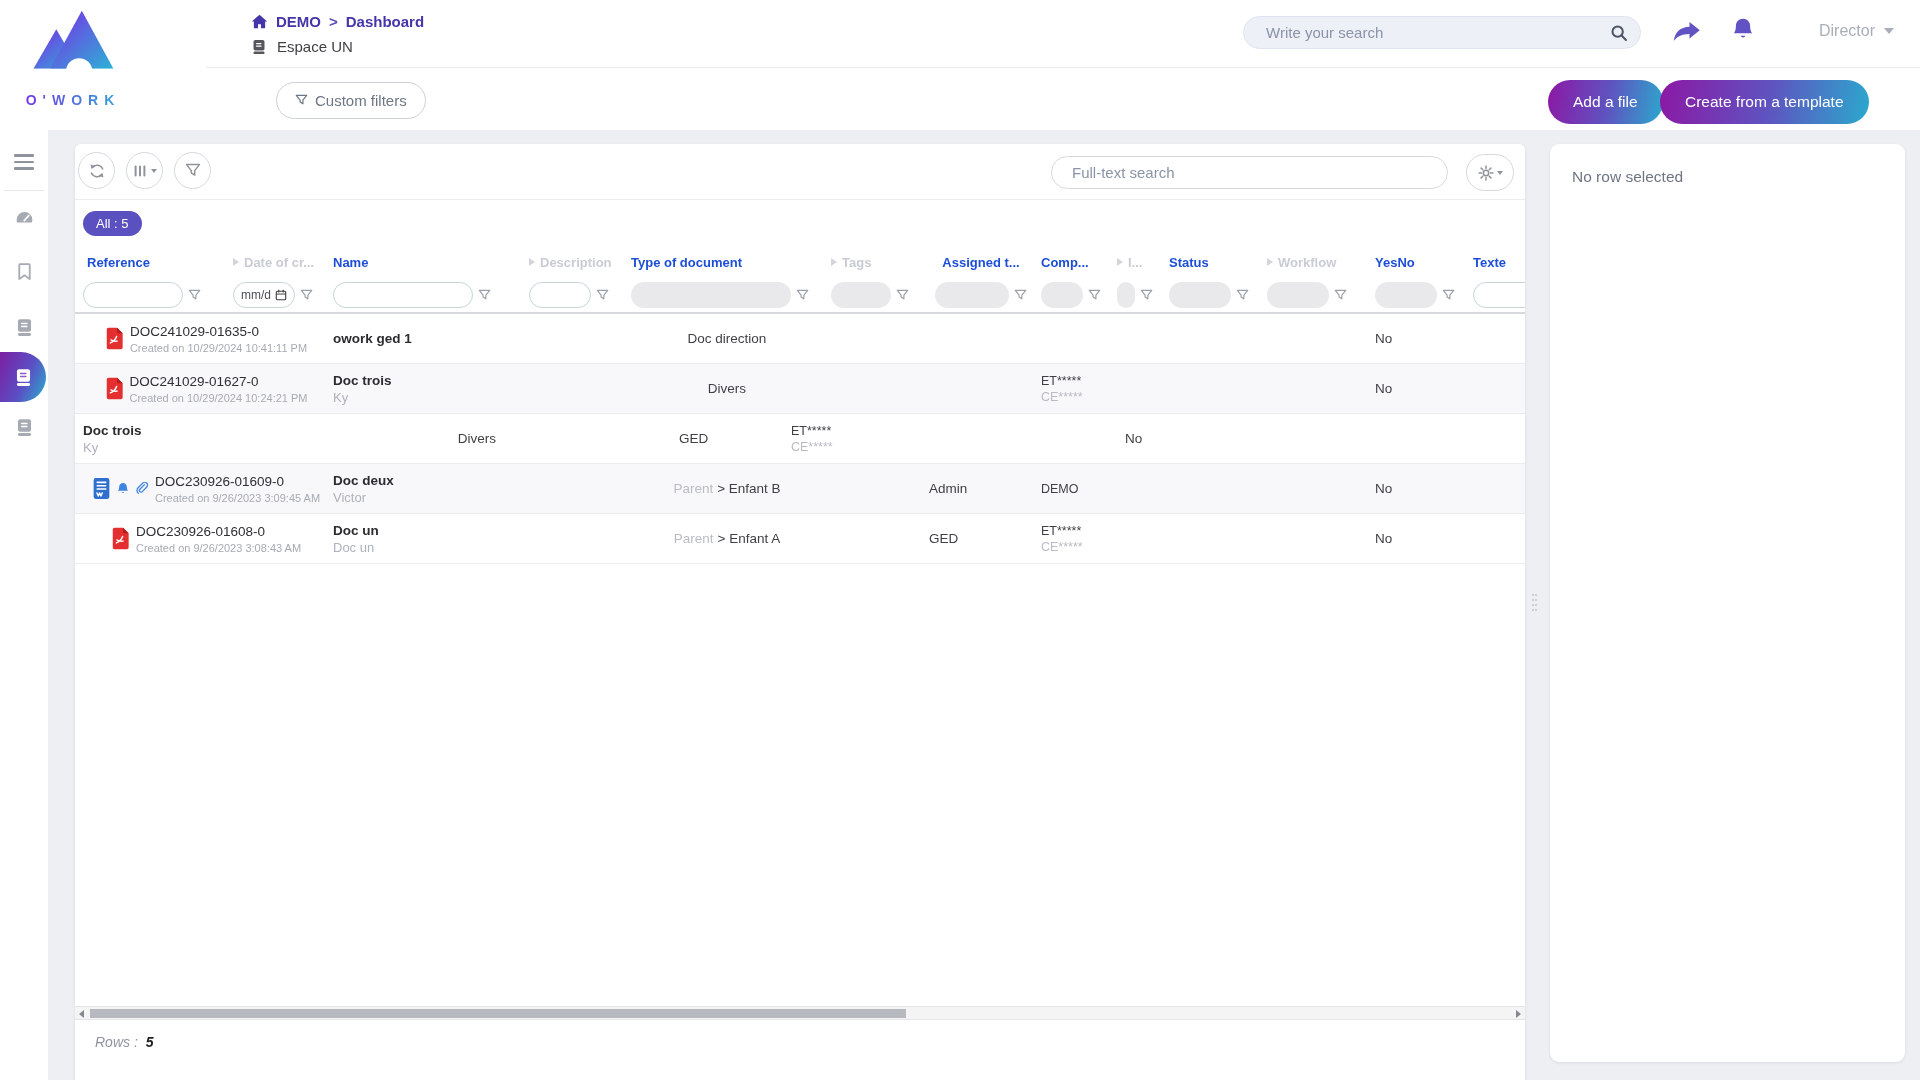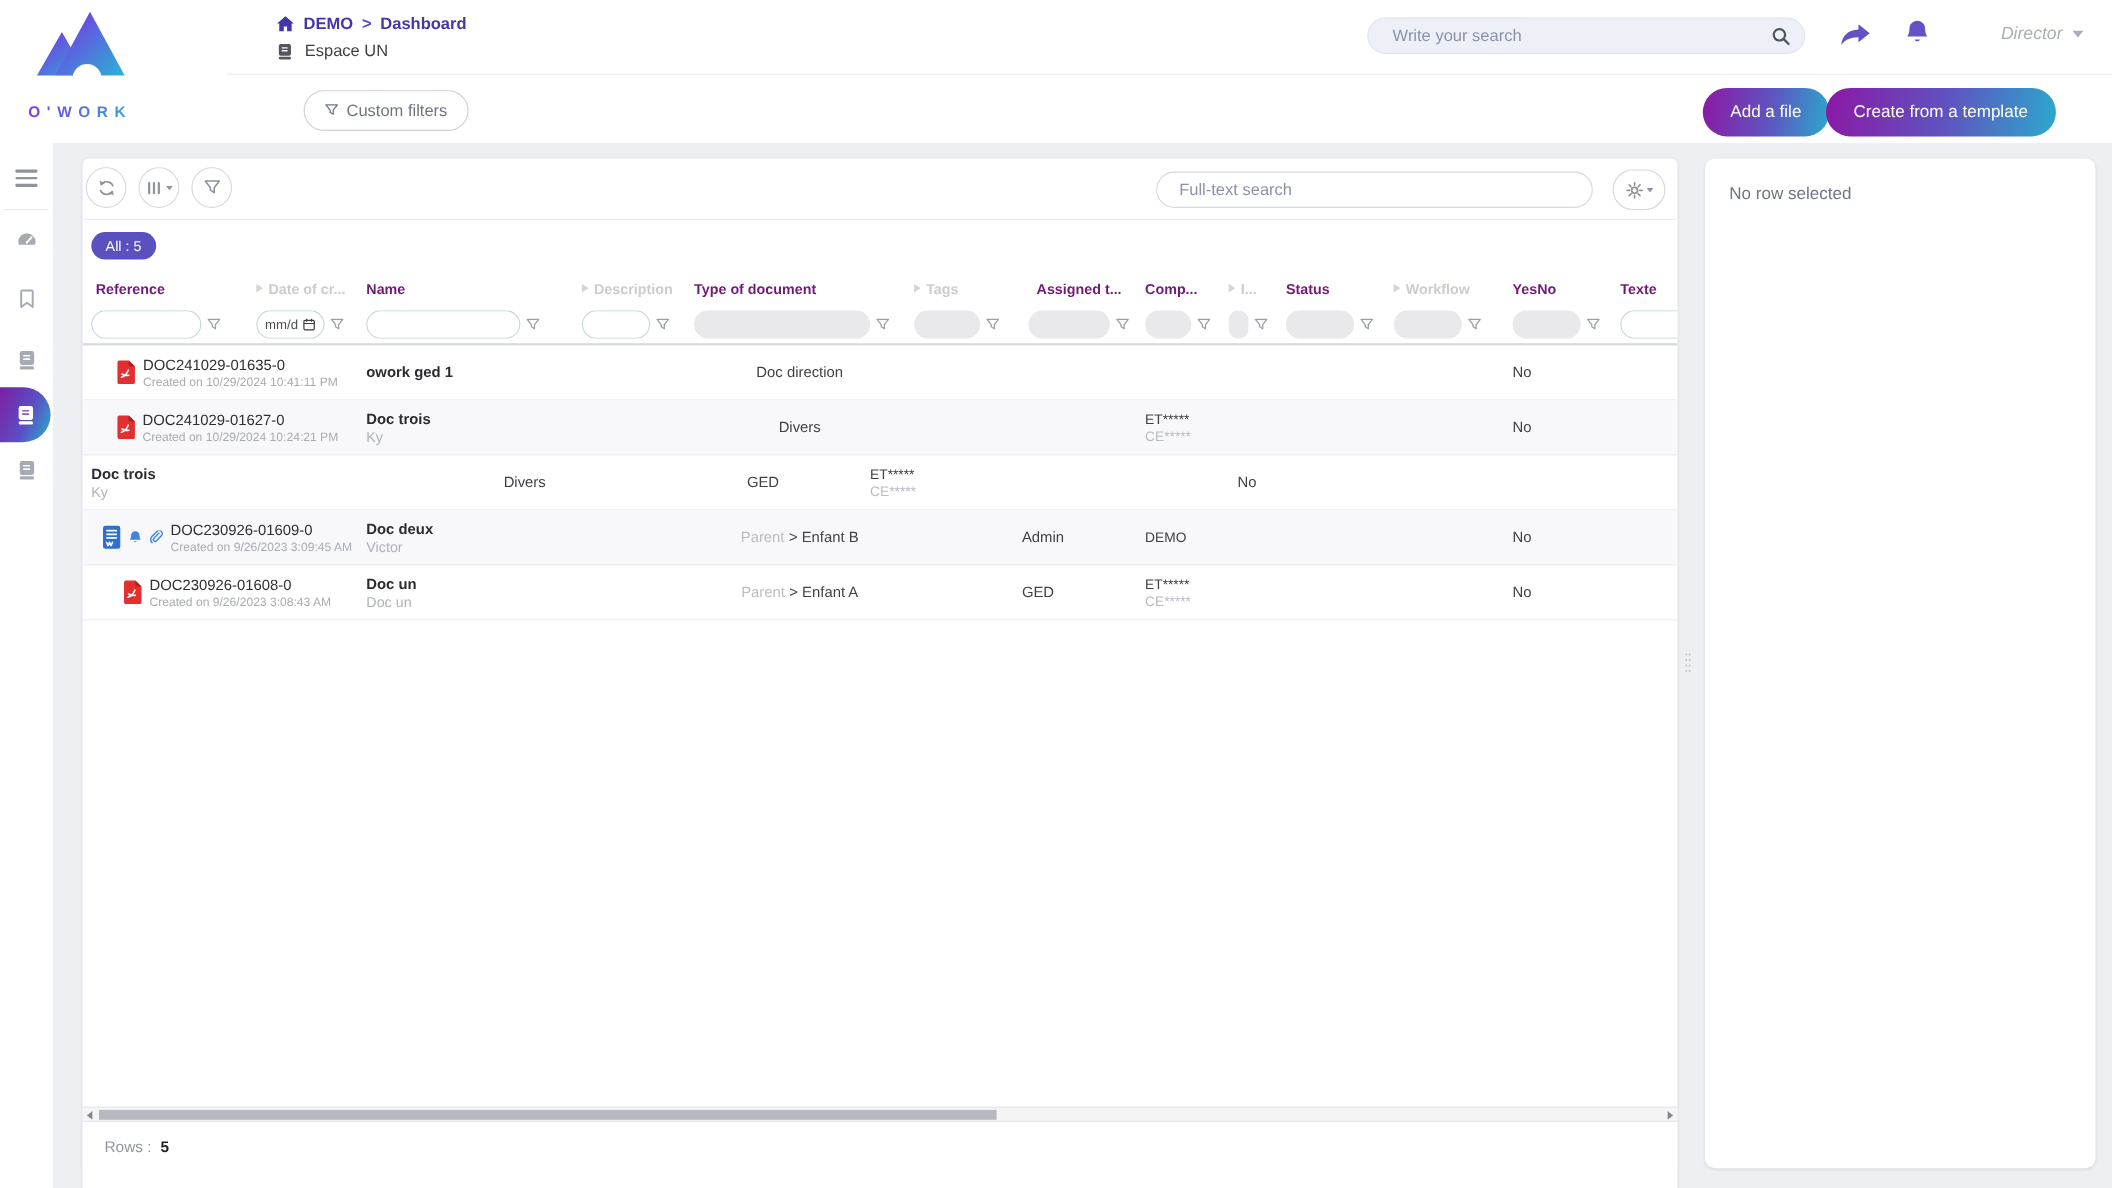--- a/index.html
+++ b/index.html
@@ -19,21 +19,21 @@
   .space-row { position:absolute; left:251px; top:38px; display:flex; align-items:center; gap:10px; font-size:15px; color:#3f3f46; }
   .space-row svg { width:16px; height:16px; color:#55555e; }
 
   .search-pill { position:absolute; left:1243px; top:16px; width:398px; height:33px; background:#eef0f8; border:1px solid #e0e3f0; border-radius:17px; }
   .search-pill input { position:absolute; left:22px; top:0; width:330px; height:100%; border:none; background:transparent; outline:none; font-size:15px; color:#3c3c42; font-family:inherit; }
   .search-pill input::placeholder { color:#8b93a7; }
   .search-pill .mag { position:absolute; right:12px; top:7px; width:18px; height:18px; color:#4b5563; }
 
   .share-ic { position:absolute; left:1672px; top:18px; width:30px; height:26px; color:#6253c5; cursor:pointer; }
   .bell-ic  { position:absolute; left:1730px; top:15px; width:26px; height:30px; color:#6253c5; cursor:pointer; }
-  .user-menu { position:absolute; right:26px; top:22px; display:flex; align-items:center; gap:9px; font-size:16px; color:#a9aeb9; cursor:pointer;font-style:italic; }
+  .user-menu { position:absolute; right:26px; top:22px; display:flex; align-items:center; gap:9px; font-size:16px; color:#a9aeb9; cursor:pointer; }
   .caret { width:0; height:0; border-left:5px solid transparent; border-right:5px solid transparent; border-top:6px solid #a9aeb9; }
 
   .custom-filters { position:absolute; left:276px; top:82px; height:37px; padding:0 18px; border:1px solid #ccd0d8; border-radius:19px; background:#fff; display:flex; align-items:center; gap:7px; font-size:15px; color:#6e7683; cursor:pointer; }
   .custom-filters svg { width:13px; height:13px; color:#6e7683; }
   .grad-btn { position:absolute; top:80px; height:44px; border:none; border-radius:22px; padding:0 25px; font-size:15.5px; color:#fff; font-family:inherit; background:linear-gradient(100deg,#8c18a4,#5f53c0 52%,#2ba9cd); cursor:pointer; }
   .btn-add { left:1548px; }
   .btn-create { left:1660px; }
 
   
   .sidebar { position:absolute; left:0; top:130px; width:48px; height:950px; background:#fff; }
@@ -56,21 +56,21 @@
   .ft-search { position:absolute; left:976px; top:12px; width:397px; height:33px; border:1px solid #d5d9de; border-radius:17px; background:#fff; }
   .ft-search input { width:100%; height:100%; border:none; outline:none; background:transparent; padding:0 20px; font-size:15px; color:#3c3c42; font-family:inherit; }
   .ft-search input::placeholder { color:#8b93a7; }
   .cb-gear { left:1391px; top:10px; width:48px; border-radius:19px; }
 
   .badge-row { height:46px; display:flex; align-items:center; padding-left:8px; }
   .count-badge { background:#5b50bf; color:#fff; font-size:13px; padding:5px 13px; border-radius:13px; cursor:pointer; }
 
   
   .thead { display:flex; height:32px; align-items:center; }
-  .th { display:flex; align-items:center; gap:5px; font-size:13px; font-weight:bold; color:#701a75; padding-left:8px; overflow:hidden; white-space:nowrap; flex:none; }
+  .th { display:flex; align-items:center; gap:5px; font-size:13px; font-weight:bold; color:#1d4ed8; padding-left:8px; overflow:hidden; white-space:nowrap; flex:none; }
   .th.muted { color:#c9ccd4; }
   .tri { width:0; height:0; border-top:4.5px solid transparent; border-bottom:4.5px solid transparent; border-left:6px solid #d3d5db; flex:none; }
   .c1{width:150px; padding-left:12px;} .c2{width:100px;} .c3{width:196px;} .c4{width:102px;} .c5{width:200px;} .c6{width:98px;text-align:right;} .c7{width:112px;justify-content:center;} .c8{width:76px;} .c9{width:52px;} .c10{width:98px;} .c11{width:108px;} .c12{width:98px;} .c13{width:86px;}
 
   .frow { display:flex; height:36px; align-items:center; border-bottom:2px solid #d8d9dd; }
   .fc { display:flex; align-items:center; gap:5px; padding-left:8px; flex:none; overflow:hidden; }
   .fin { height:26px; border:1px solid #c5d6d8; border-radius:13px; background:#fff; outline:none; padding:0 8px; font-size:12px; font-family:inherit; color:#3c3c42; }
   .fdis { height:26px; border-radius:13px; background:#e9e9ec; }
   .fdate { height:26px; border:1px solid #c5d6d8; border-radius:13px; background:#fff; display:flex; align-items:center; gap:4px; padding:0 7px; font-size:12px; color:#4b4f58; cursor:pointer; }
   .fdate svg { width:12px; height:12px; color:#3c3c42; }
@@ -91,21 +91,21 @@
   .pfx { color:#b9bcc4; } .ctags{ width:98px; } .cassg{ width:112px; }
   .ccomp{ width:76px; font-size:12.5px; } .cm{ color:#3f3f45; } .cs{ color:#b9bcc4; margin-top:2px; }
   .ci{ width:52px; } .cstat{ width:98px; } .cwf{ width:108px; } .cyes{ width:98px; } .ctxt{ width:86px; }
 
   
   .hscroll { position:absolute; left:0; right:0; top:862px; height:14px; background:#f4f4f5; border-top:1px solid #e5e6e8; border-bottom:1px solid #e5e6e8; }
   .thumb { position:absolute; left:15px; top:2px; width:816px; height:9px; background:#b6b9bf; cursor:pointer; }
   .sc-arrow { position:absolute; top:3px; width:0; height:0; border-top:4px solid transparent; border-bottom:4px solid transparent; cursor:pointer; }
   .sc-left { left:4px; border-right:5px solid #85888f; }
   .sc-right { right:4px; border-left:5px solid #85888f; }
-  .gfooter { position:absolute; left:0; right:0; top:877px; height:41px; display:flex; align-items:center; padding-left:20px; gap:8px; font-size:14px; background:#fff; }
+  .gfooter { position:absolute; left:0; right:0; top:877px; height:41px; display:flex; align-items:center; padding-left:20px; gap:8px; font-size:14px; background:#fff;font-style:italic; }
   .rows-label { color:#9094a0; } .rows-count { color:#1f1f24; font-weight:bold; }
 
   
   .detail { position:absolute; left:1550px; top:144px; width:355px; height:918px; background:#fff; border-radius:9px; box-shadow:0 1px 3px rgba(30,35,60,.10); }
   .detail-empty { padding:24px 0 0 22px; font-size:15.5px; color:#6f7582; }
 
   .drag-dots { position:absolute; left:1532px; top:594px; display:grid; grid-template-columns:repeat(2,3px); grid-auto-rows:5px; cursor:col-resize; }
   .drag-dots i { width:2px; height:2px; border-radius:50%; background:#c3c6cd; }
 
   .defs { position:absolute; width:0; height:0; overflow:hidden; }

